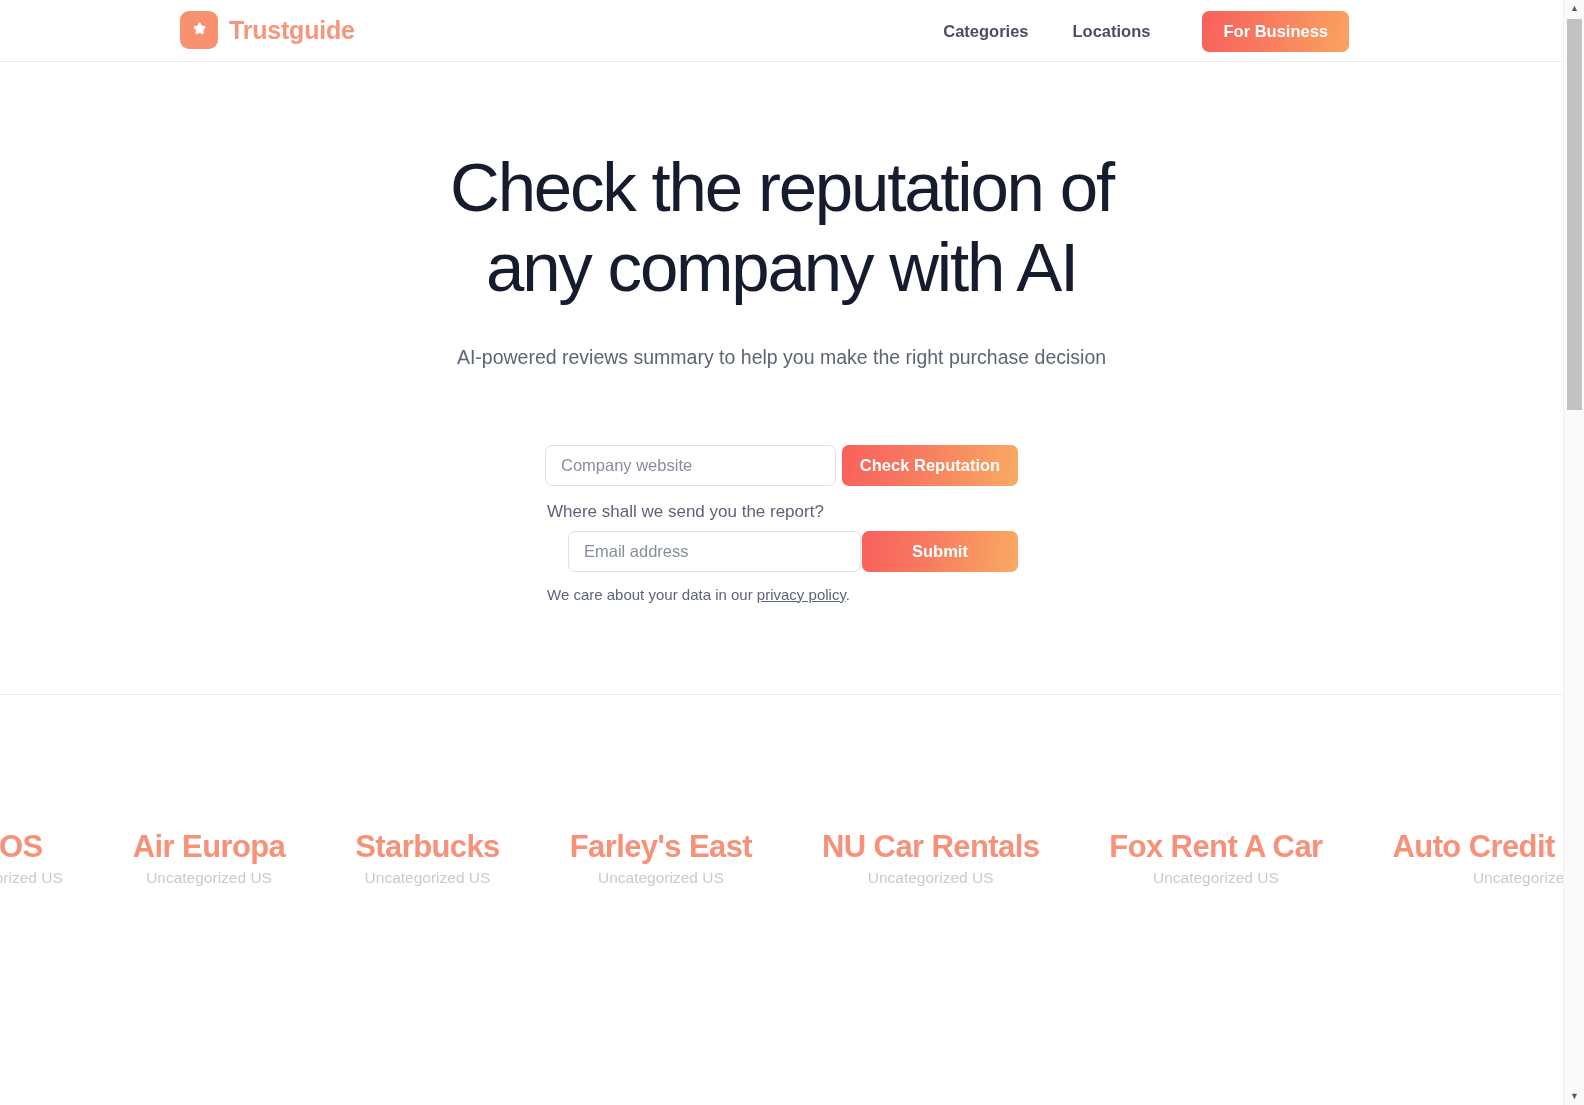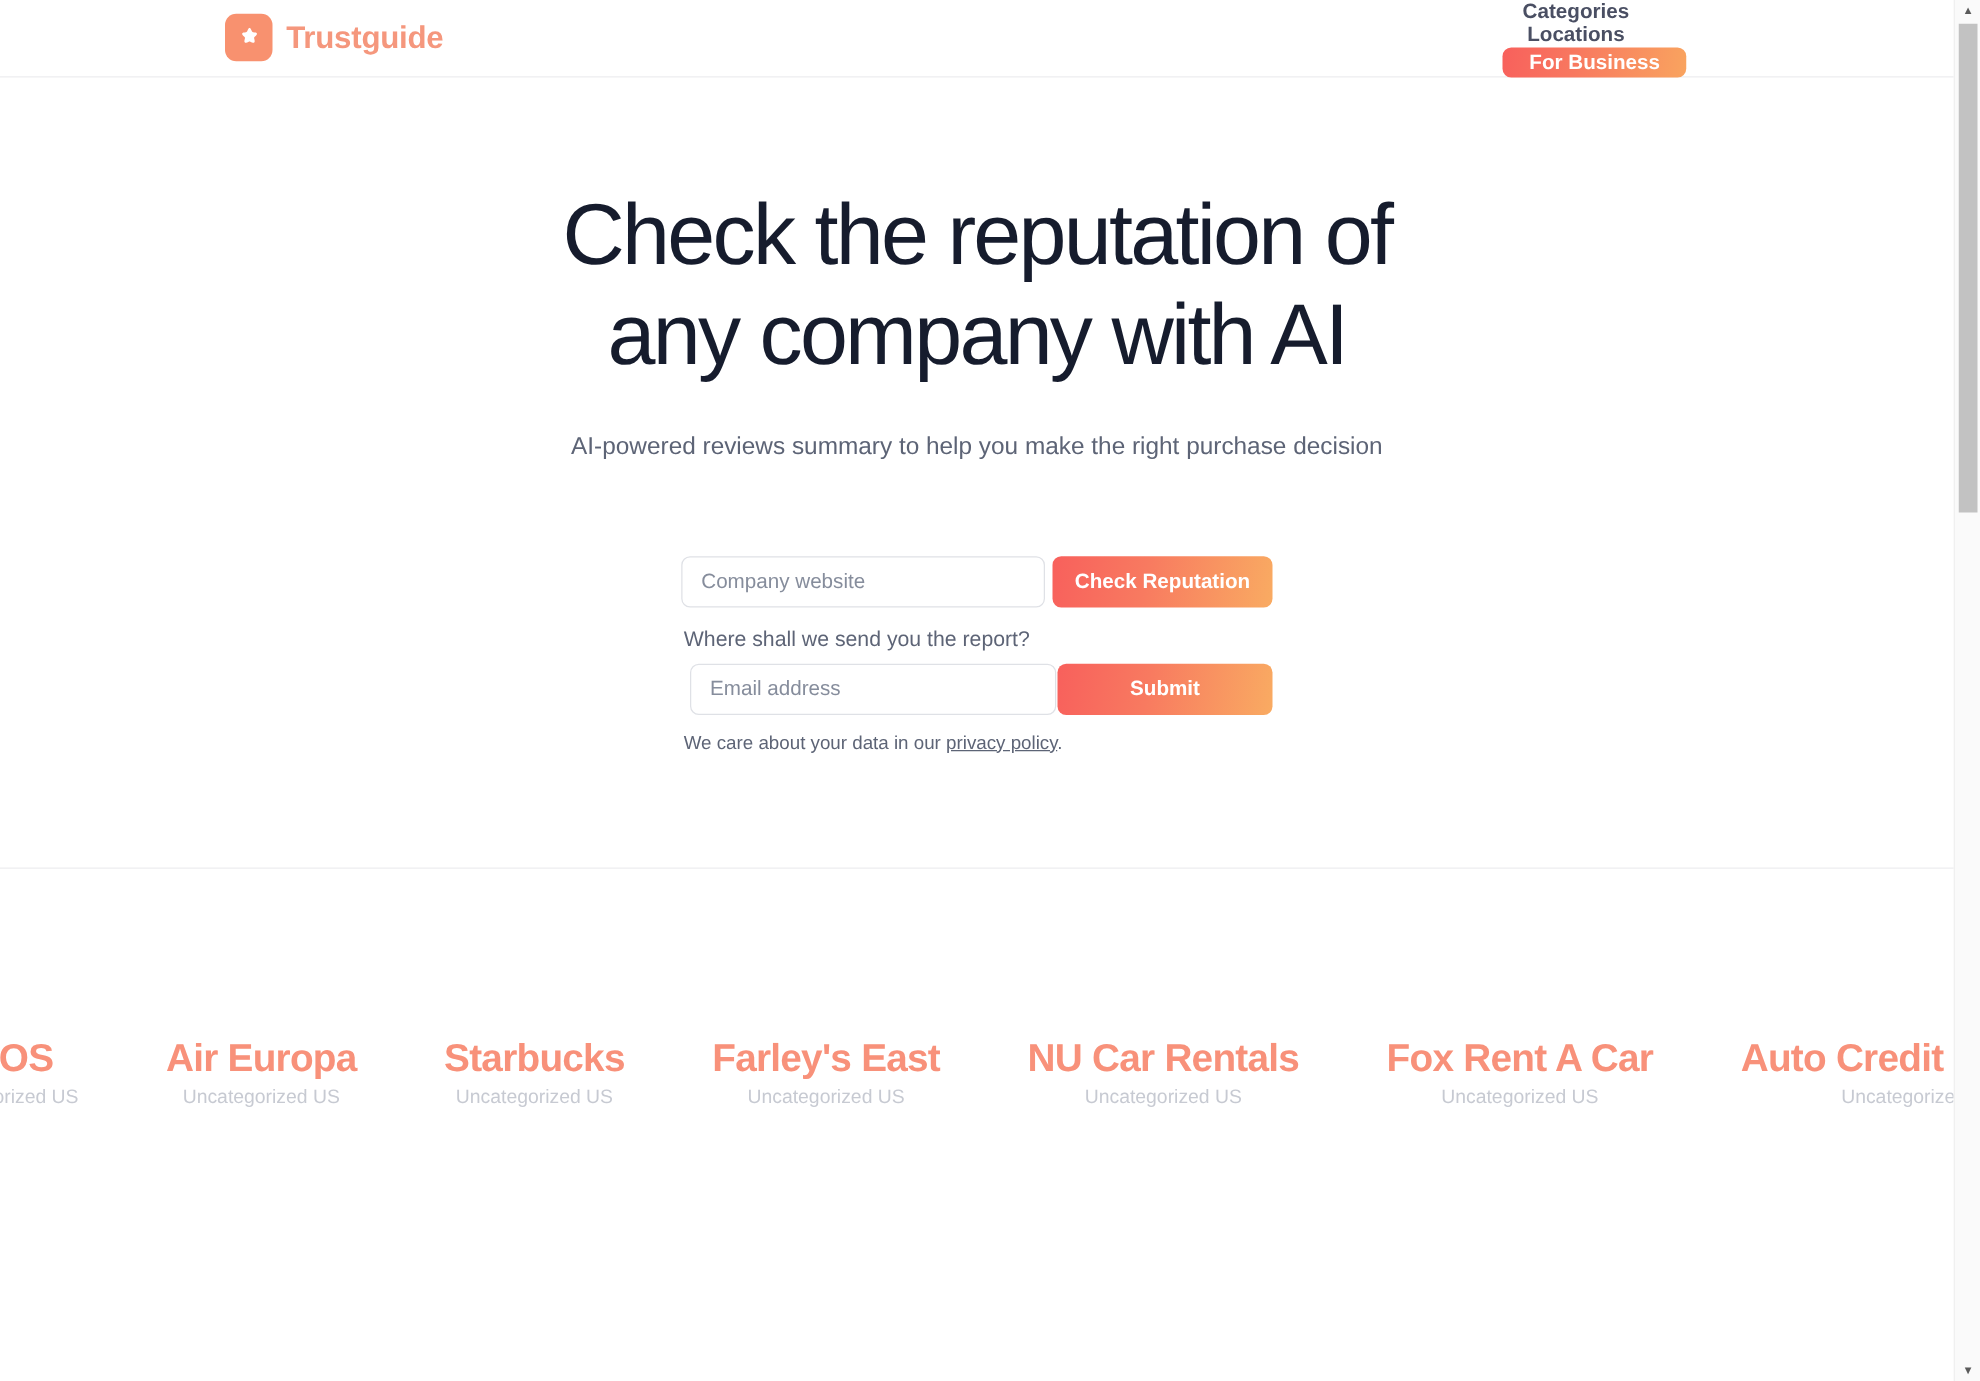--- a/index.html
+++ b/index.html
@@ -72,21 +72,20 @@
   }
 
   .nav {
     position: absolute;
     right: 214px;
     top: 0;
     height: 62px;
     display: flex;
     align-items: center;
     gap: 0;
-    flex-direction: column;
   }
 
   .nav-link {
     font-size: 16.5px;
     font-weight: 700;
     color: #4a4f63;
     text-decoration: none;
     padding: 0 22px;
     white-space: nowrap;
   }
@@ -172,21 +171,21 @@
     font-family: inherit;
     cursor: pointer;
     white-space: nowrap;
     height: 41px;
     display: inline-flex;
     align-items: center;
     justify-content: center;
   }
 
   .btn-check { width: 176px; }
-  .btn-submit { width: 172px; }
+  .btn-submit { width: 156px; }
 
   .form-label {
     margin: 16px 0 9px 2px;
     font-size: 17px;
     color: #5d6476;
     font-weight: 400;
     text-align: left;
   }
 
   .row-email .text-input { flex: 0 0 293px; }

